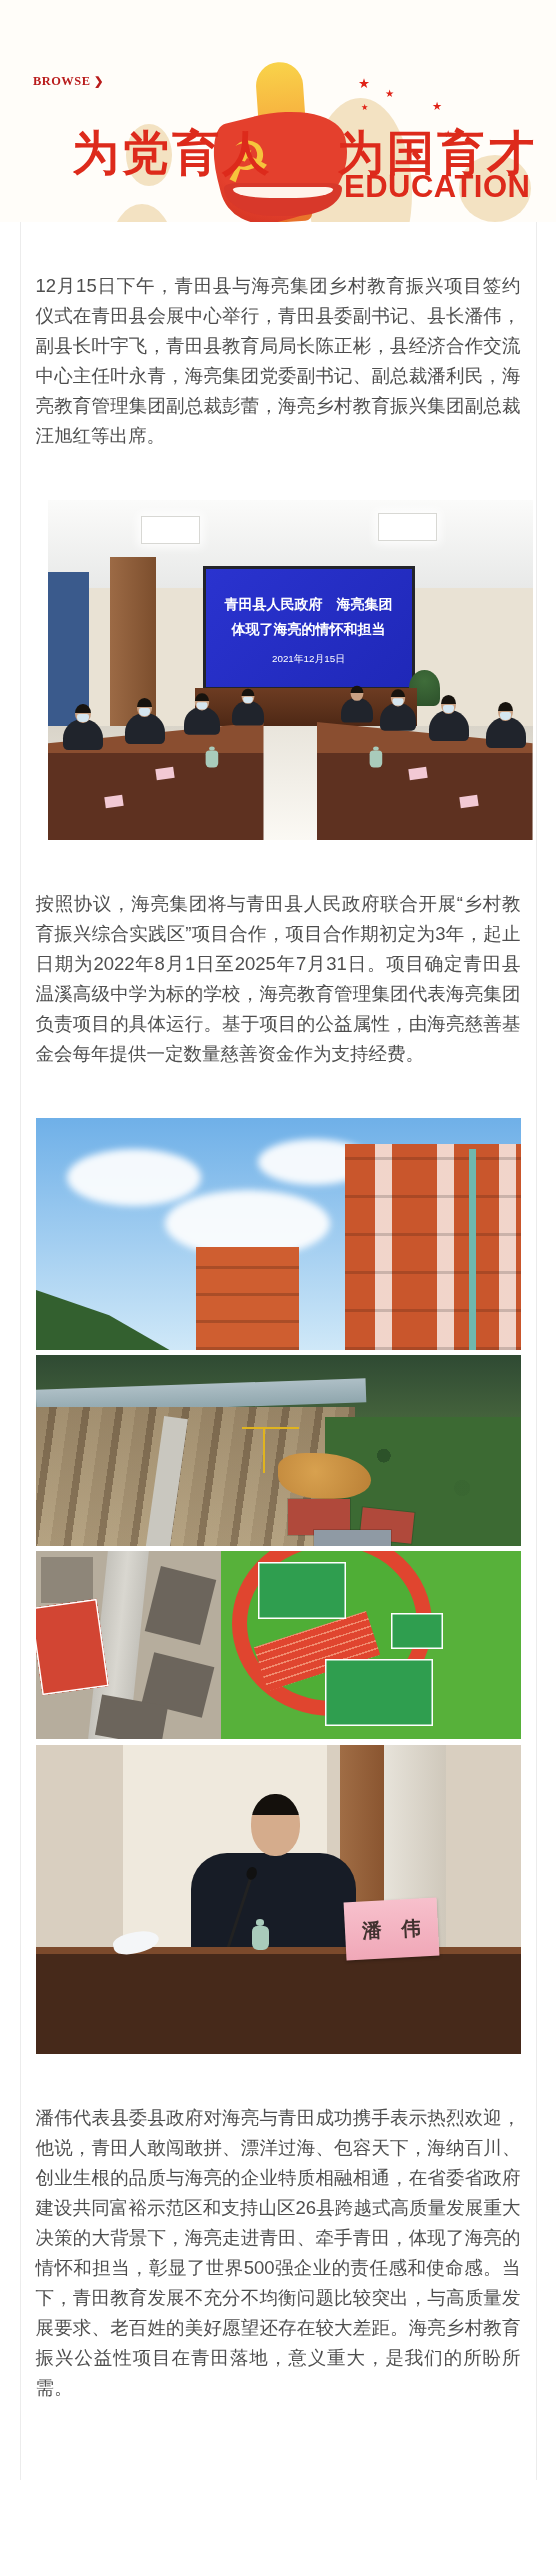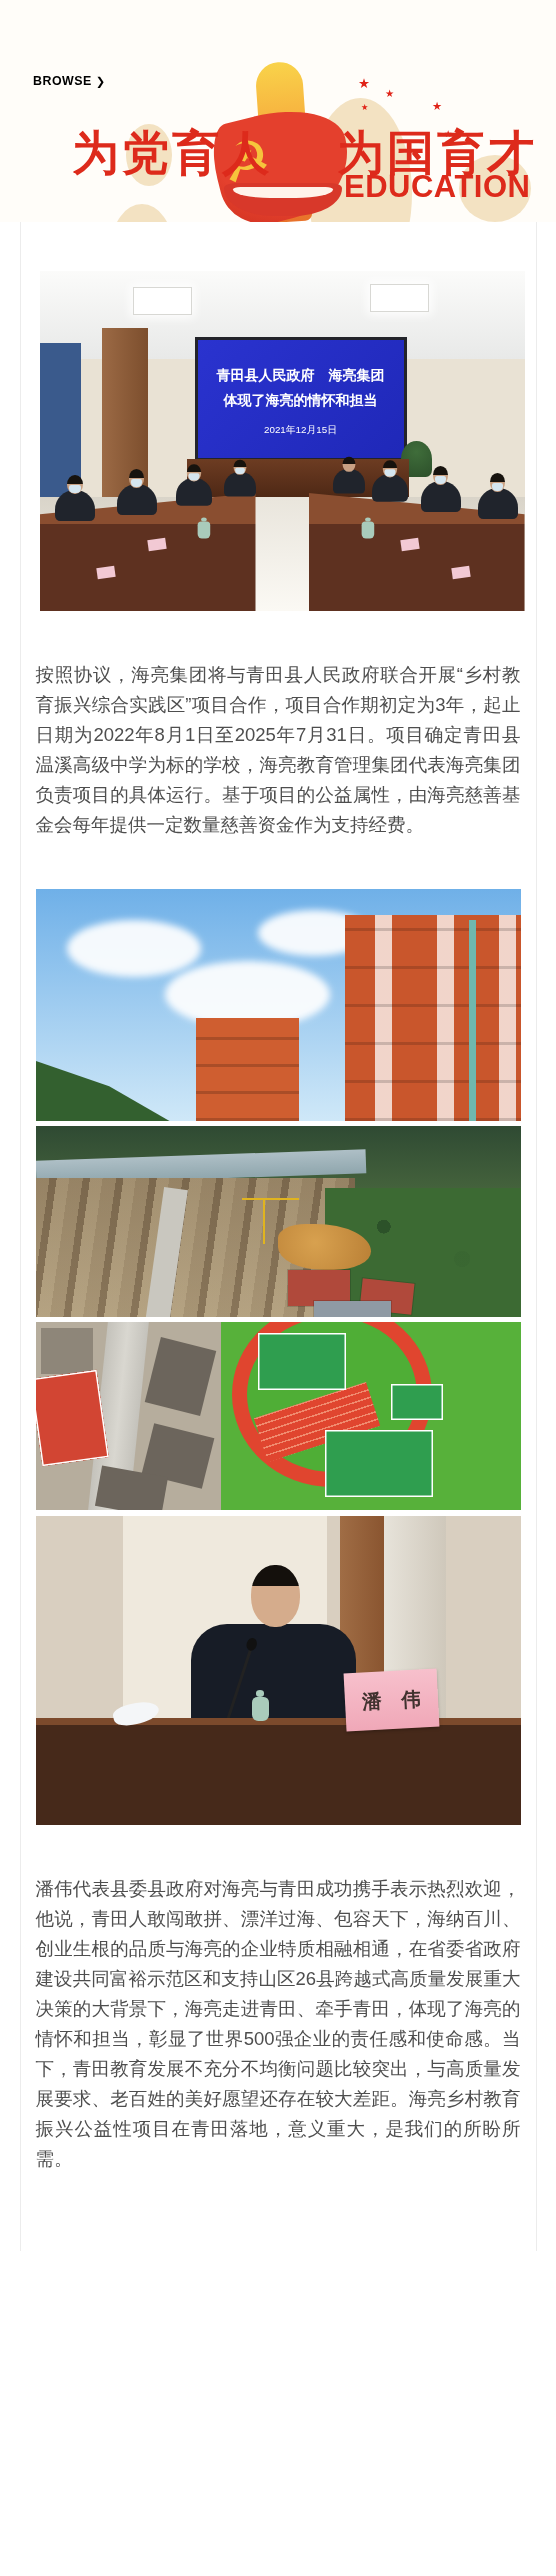--- a/index.html
+++ b/index.html
@@ -1,21 +1,21 @@
 <!DOCTYPE html>
 <html lang="zh" style="font-size:8.2px"><head>
 <meta charset="utf-8">
 <title>乡村教育振兴项目签约</title>
 <style>
   html,body{margin:0;padding:0;background:#ffffff;}
   body{width:556px;font-family:"Liberation Sans","DejaVu Sans",sans-serif;color:#4e4e4e;}
   
   .banner{position:relative;width:556px;height:222px;background:#fffdf9;overflow:hidden;}
   .blob{position:absolute;background:#f3e2c2;border-radius:50%;}
-  .browse{position:absolute;left:33px;top:74px;color:#000000;font-weight:bold;font-size:12.4px;letter-spacing:0.5px;}
+  .browse{position:absolute;left:33px;top:74px;color:#b91c1c;font-weight:bold;font-size:12.4px;letter-spacing:0.5px;font-family:Liberation Serif, serif;}
   .browse .chev{font-size:11.3px;}
   .torch{position:absolute;left:260px;top:62px;width:47px;height:160px;border-radius:24px 24px 7.2px 7.2px;
          background:linear-gradient(180deg,#f9d34a,#f6a93c 45%,#e8722b);transform:rotate(-4deg);}
   .flag{position:absolute;left:216px;top:111px;width:134px;height:108px;background:
         radial-gradient(120% 120% at 70% 20%,#e4402d 0 60%,#c52a1a 100%);
         border-radius:18% 72% 60% 40%/55% 45% 70% 45%;transform:rotate(-14deg);}
   .emblem{position:absolute;left:222px;top:134px;font-size:54px;color:#f6c43c;transform:rotate(-10deg);line-height:1;}
   .star{position:absolute;color:#e02318;}
   .book{position:absolute;left:224px;top:183px;width:118px;height:33px;background:#d8382a;
         border-radius:12% 12% 50% 50%/20% 20% 100% 100%;}
@@ -130,22 +130,23 @@
   <span class="star" style="left:432px;top:100px;font-size:11.3px;">★</span>
   <span class="star" style="left:444px;top:128px;font-size:9.3px;">★</span>
   <div class="book"></div>
   <div class="slogan-cn" style="left:72px;top:129px;">为党育人</div>
   <div class="slogan-cn" style="left:337px;top:129px;">为国育才</div>
   <div class="slogan-en" style="left:344px;top:171px;">EDUCATION</div>
 </header>
 
 <main class="article">
 
-
-  <figure class="photo ph1" style="height:340px;margin-left:4px;">
+  <p class="para">12月15日下午，青田县与海亮集团乡村教育振兴项目签约仪式在青田县会展中心举行，青田县委副书记、县长潘伟，副县长叶宇飞，青田县教育局局长陈正彬，县经济合作交流中心主任叶永青，海亮集团党委副书记、副总裁潘利民，海亮教育管理集团副总裁彭蕾，海亮乡村教育振兴集团副总裁汪旭红等出席。</p>
+
+  <figure class="photo ph1" style="height:340px;margin-left:12px;">
     <div class="abs ceiling"></div>
     <div class="abs light" style="left:93px;top:15.5px;width:57px;height:26px;"></div>
     <div class="abs light" style="left:330px;top:13.4px;width:57px;height:26px;"></div>
     <div class="abs pillar" style="left:62px;top:57px;width:46px;height:216px;"></div>
     <div class="abs" style="left:0;top:72px;width:41px;height:155px;background:#3a5a8c;"></div>
     <div class="abs screen">
       <div class="l1">青田县人民政府　海亮集团</div>
       <div class="l2">体现了海亮的情怀和担当</div>
       <div class="dt">2021年12月15日</div>
     </div>

